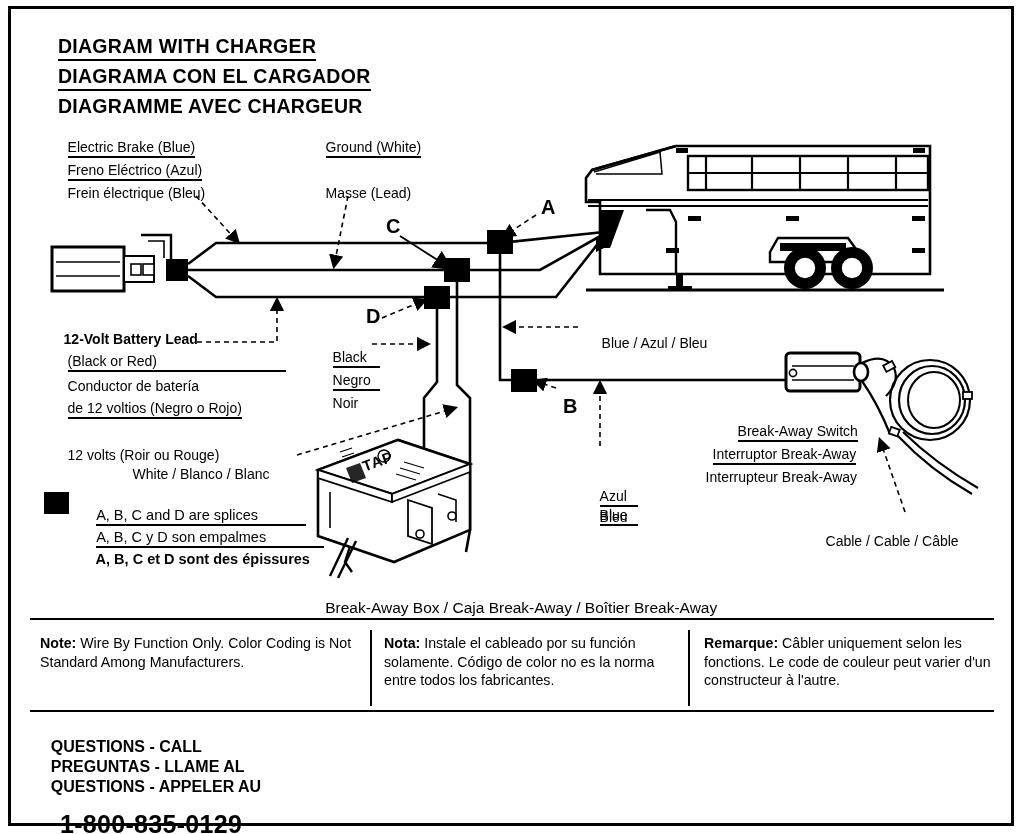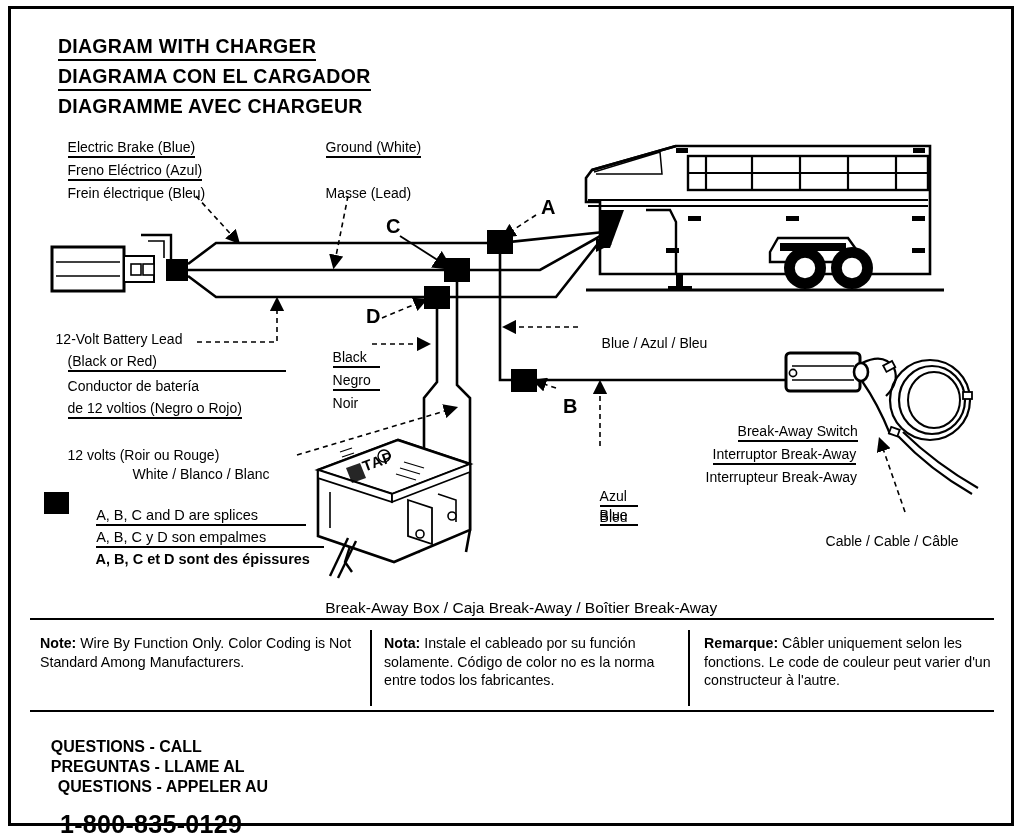--- a/index.html
+++ b/index.html
@@ -48,21 +48,21 @@
     <span>Frein électrique (Bleu)</span>
   </div>
 
   <div class="t lbl" style="left:310px;top:124px;">
     <span class="ul">Ground (White)</span>
   </div>
   <div class="t lbl" style="left:310px;top:170px;">
     <span>Masse (Lead)</span>
   </div>
 
-  <div class="t lbl" style="left:40px;top:316px;">
+  <div class="t lbl" style="left:48px;top:316px;font-weight:bold;">
     <span>12-Volt Battery Lead</span>
   </div>
   <div class="t lbl" style="left:52px;top:338px;">
     <span class="ul" style="min-width:218px;">(Black or Red)</span>
   </div>
   <div class="t lbl" style="left:52px;top:363px;">
     <span>Conductor de batería</span>
   </div>
   <div class="t lbl" style="left:52px;top:385px;">
     <span class="ul">de 12 voltios (Negro o Rojo)</span>
@@ -329,19 +329,19 @@
   </div>
 
   <div class="divider" style="left:30px;top:710px;width:964px;"></div>
 
   <div class="t" style="left:33px;top:720px;font-weight:bold;font-size:16px;">
     <span>QUESTIONS - CALL</span>
   </div>
   <div class="t" style="left:33px;top:740px;font-weight:bold;font-size:16px;">
     <span>PREGUNTAS - LLAME AL</span>
   </div>
-  <div class="t" style="left:40px;top:760px;font-weight:bold;font-size:16px;">
+  <div class="t" style="left:33px;top:760px;font-weight:bold;font-size:16px;">
     <span>QUESTIONS - APPELER AU</span>
   </div>
   <div class="t phone" style="left:31px;top:782px;font-size:25px;letter-spacing:0.3px;">
     <span>1-800-835-0129</span>
   </div>
 </div>
 
 </body></html>

